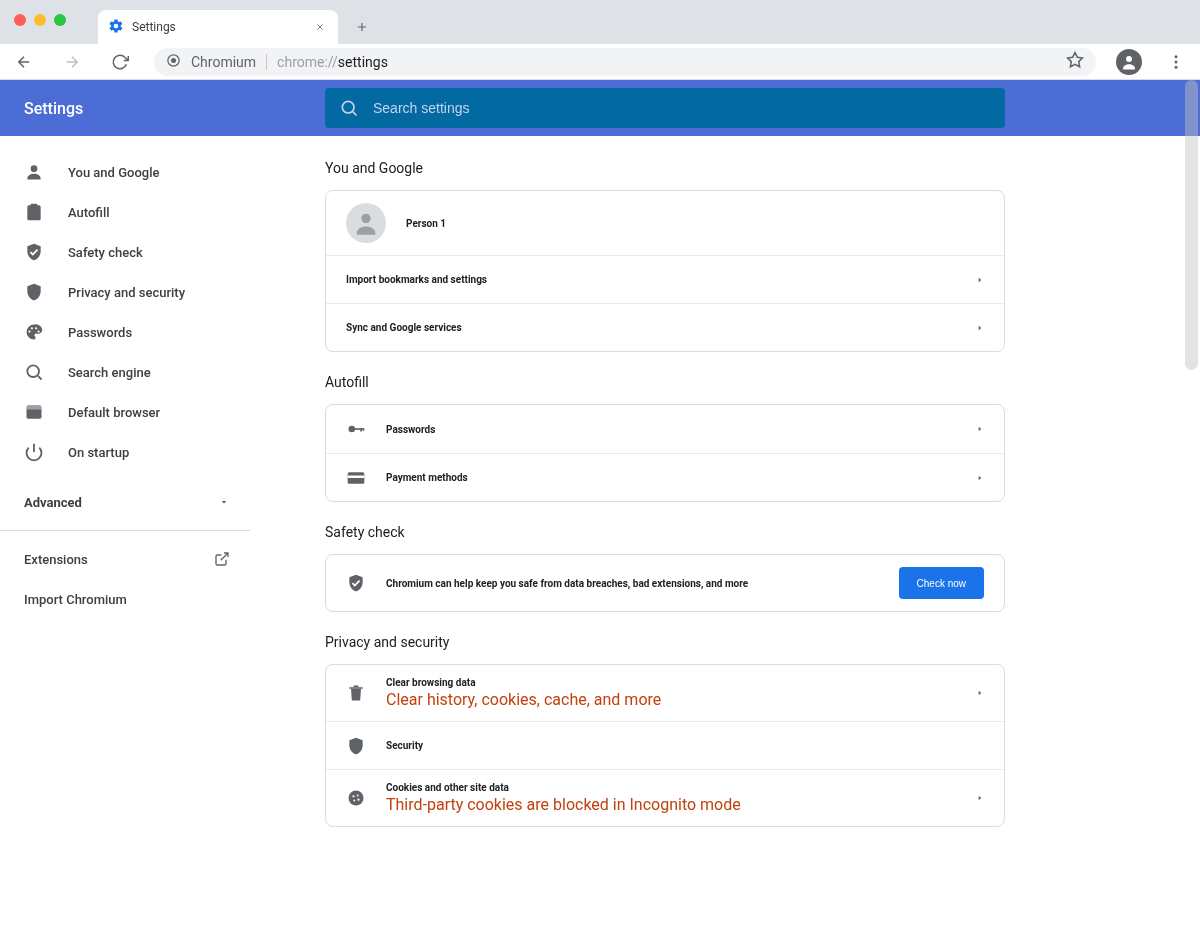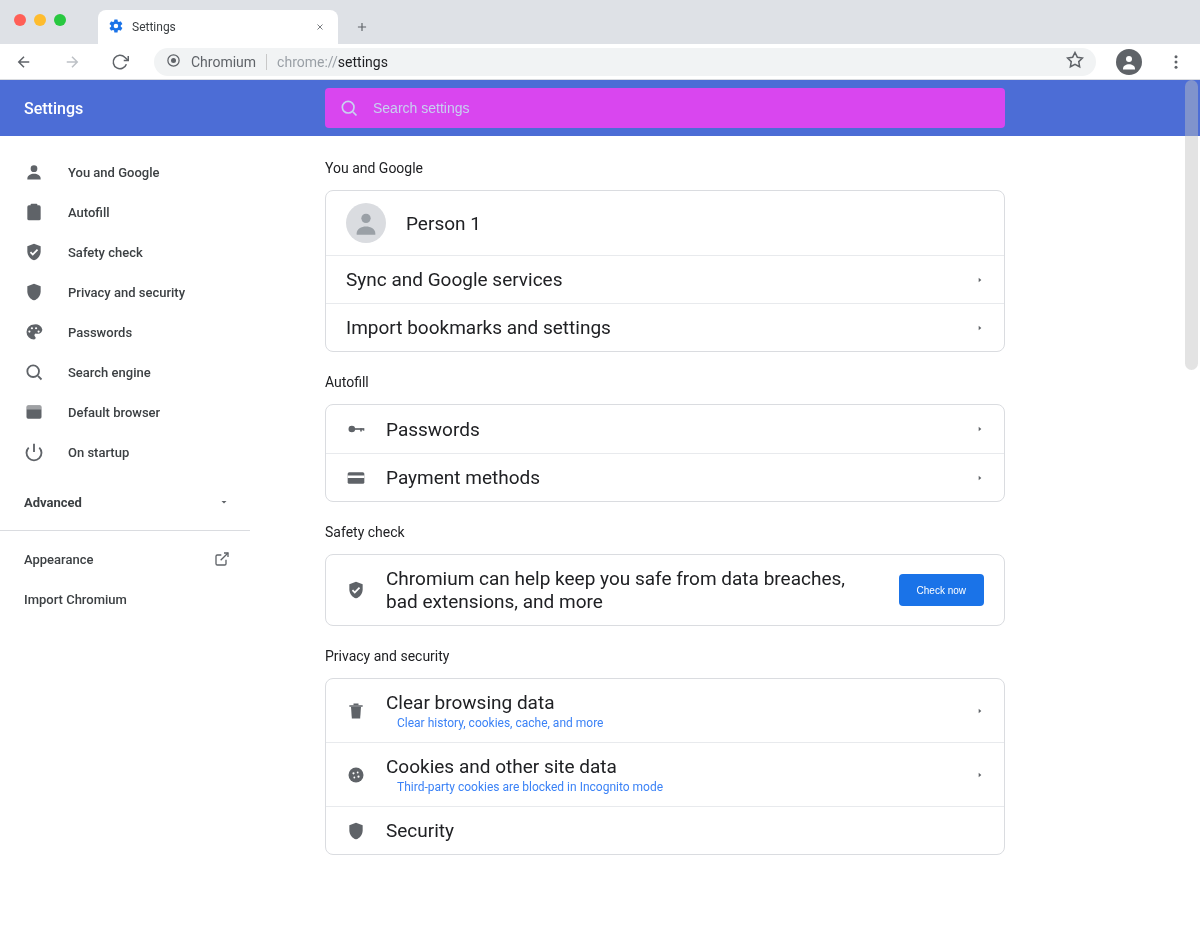--- a/index.html
+++ b/index.html
@@ -29,21 +29,21 @@
   .omnibox .site { color:#5f6368; }
   .omnibox .sep { width:1px; height:16px; background:#c8c8c8; }
   .omnibox .url { color:#9aa0a6; }
   .omnibox .url .bold { color:#202124; }
   .omnibox .flexgap { flex:1; }
   .avatar { width:26px; height:26px; border-radius:50%; background:#5f6368; display:flex; align-items:center; justify-content:center; }
 
   
   .app-header { height:56px; background:#4c6dd6; display:flex; align-items:center; }
   .app-title { color:#fff; font-size:16px; font-weight:500; padding-left:24px; width:325px; }
-  .search-wrap { flex:0 0 680px; height:40px; background:#d946ef; border-radius:4px; display:flex; align-items:center; padding:0 14px; gap:14px; }
+  .search-wrap { flex:0 0 680px; height:40px; background:#0369a1; border-radius:4px; display:flex; align-items:center; padding:0 14px; gap:14px; }
   .search-wrap svg { color:#c9d2f0; }
   .search-input { background:transparent; border:none; outline:none; color:#fff; font-size:14px; flex:1; }
   .search-input::placeholder { color:#c7d1f0; }
 
   
   .body { display:flex; height:calc(933px - 44px - 36px - 56px); }
   .sidebar { width:250px; padding-top:16px; font-size:13px; color:#5f6368; border-right:none; }
   .side-item { display:flex; align-items:center; height:40px; padding:0 20px 0 24px; gap:24px; cursor:pointer; color:#3c4043; font-weight: 500;}
   .side-item svg { width:20px; height:20px; color:#5f6368; flex-shrink:0; }
   .advanced { height:40px; display:flex; align-items:center; padding:0 20px 0 24px; justify-content:space-between; color:#3c4043; font-weight:700; margin-top:10px;}
@@ -54,22 +54,22 @@
   .main { flex:1; overflow-y:auto; padding:24px 0 40px 0; position:relative;}
   .main-inner { width:680px; margin-left:75px; }
   .section-title { font-size:14px; color:#202124; margin:22px 0 14px 0; font-weight:400;}
   .section-title:first-child { margin-top:0; }
   .card { border:1px solid #dadce0; border-radius:8px; background:#fff; overflow:hidden; }
   .row { display:flex; align-items:center; min-height:48px; padding:12px 20px; border-top:1px solid #e8eaed; gap:20px; cursor:pointer;}
   .row:first-child { border-top:none; }
   .row .icon { width:20px; height:20px; color:#5f6368; flex-shrink:0; display:flex; align-items:center; justify-content:center;}
   .row .icon svg { width:20px; height:20px; }
   .row .labels { flex:1; }
-  .row .labels .title { font-size:19px; color:#202124; }
-  .row .labels .sub { font-size:12px; color:#3b82f6; margin-top:2px;margin-left:11px; }
+  .row .labels .title { font-size:10px; color:#202124;font-weight:bold; }
+  .row .labels .sub { font-size:16px; color:#c2410c; margin-top:2px; }
   .row .chev { color:#5f6368; }
   .profile-row { height:64px; }
   .profile-avatar { width:40px; height:40px; border-radius:50%; background:#dadce0; display:flex; align-items:center; justify-content:center; }
   .btn-primary { background:#1a73e8; color:#fff; border:none; border-radius:4px; height:32px; padding:0 18px; font-size:10px; font-weight:500; cursor:pointer;}
 
   .scrollbar { position:absolute; right:2px; top:80px; width:13px; height:290px; background:#c1c1c1; border-radius:7px; opacity:.45;}
 </style>
 </head>
 <body>
 
@@ -225,21 +225,21 @@
     </div>
 
     <div class="advanced">
       <span>Advanced</span>
       <svg width="12" height="12" viewBox="0 0 24 24" fill="#5f6368">
           <path d="M7 10l5 5 5-5z"></path>
         </svg>
     </div>
     <div class="side-divider"></div>
     <div class="side-link">
-      <span>Appearance</span>
+      <span>Extensions</span>
       <svg width="16" height="16" viewBox="0 0 24 24" fill="none" stroke="#5f6368" stroke-width="2">
           <path d="M18 13v6a2 2 0 0 1-2 2H5a2 2 0 0 1-2-2V8a2 2 0 0 1 2-2h6"></path>
           <polyline points="15 3 21 3 21 9"></polyline>
           <line x1="10" y1="14" x2="21" y2="3"></line>
         </svg>
     </div>
     <div class="side-link">
       <span>Import Chromium</span>
     </div>
   </div>
@@ -255,29 +255,29 @@
                 <circle cx="12" cy="8" r="4"></circle>
                 <path d="M4 21c0-4 4-6 8-6s8 2 8 6v1H4Z"></path>
               </svg>
           </div>
           <div class="labels">
               <div class="title">Person 1</div>
             </div>
         </div>
         <div class="row">
           <div class="labels">
+              <div class="title">Import bookmarks and settings</div>
+            </div>
+          <svg class="chev" width="8" height="12" viewBox="0 0 24 24" fill="currentColor">
+              <path d="M8 5l8 7-8 7z"></path>
+            </svg>
+        </div>
+        <div class="row">
+          <div class="labels">
               <div class="title">Sync and Google services</div>
-            </div>
-          <svg class="chev" width="8" height="12" viewBox="0 0 24 24" fill="currentColor">
-              <path d="M8 5l8 7-8 7z"></path>
-            </svg>
-        </div>
-        <div class="row">
-          <div class="labels">
-              <div class="title">Import bookmarks and settings</div>
             </div>
           <svg class="chev" width="8" height="12" viewBox="0 0 24 24" fill="currentColor">
               <path d="M8 5l8 7-8 7z"></path>
             </svg>
         </div>
       </div>
 
       <div class="section-title">Autofill</div>
       <div class="card">
         <div class="row">
@@ -338,48 +338,48 @@
                 <path d="M9 3h6v2H9z"></path>
               </svg>
             </div>
           <div class="labels">
             <div class="title">Clear browsing data</div>
             <div class="sub">Clear history, cookies, cache, and more</div>
           </div>
           <svg class="chev" width="8" height="12" viewBox="0 0 24 24" fill="currentColor">
               <path d="M8 5l8 7-8 7z"></path>
             </svg>
+        </div>
+        <div class="row">
+          <div class="icon">
+              <svg viewBox="0 0 24 24" fill="currentColor">
+                <path d="M12 2 4 5v6c0 5 3.4 9.7 8 11 4.6-1.3 8-6 8-11V5Z"></path>
+              </svg>
+            </div>
+          <div class="labels">
+            <div class="title">Security</div>
+          </div>
         </div>
         <div class="row">
           <div class="icon">
               <svg viewBox="0 0 24 24" fill="currentColor">
                 <circle cx="12" cy="12" r="9"></circle>
                 <circle cx="9" cy="10" r="1.3" fill="#fff"></circle>
                 <circle cx="14" cy="9" r="1.1" fill="#fff"></circle>
                 <circle cx="10" cy="15" r="1.1" fill="#fff"></circle>
                 <circle cx="15" cy="14" r="1.3" fill="#fff"></circle>
               </svg>
             </div>
           <div class="labels">
             <div class="title">Cookies and other site data</div>
             <div class="sub">Third-party cookies are blocked in Incognito mode</div>
           </div>
           <svg class="chev" width="8" height="12" viewBox="0 0 24 24" fill="currentColor">
               <path d="M8 5l8 7-8 7z"></path>
             </svg>
         </div>
-        <div class="row">
-          <div class="icon">
-              <svg viewBox="0 0 24 24" fill="currentColor">
-                <path d="M12 2 4 5v6c0 5 3.4 9.7 8 11 4.6-1.3 8-6 8-11V5Z"></path>
-              </svg>
-            </div>
-          <div class="labels">
-            <div class="title">Security</div>
-          </div>
-        </div>
       </div>
 
     </div>
   </div>
 </div>
 
 <div class="scrollbar"></div>
 
 </body></html>

